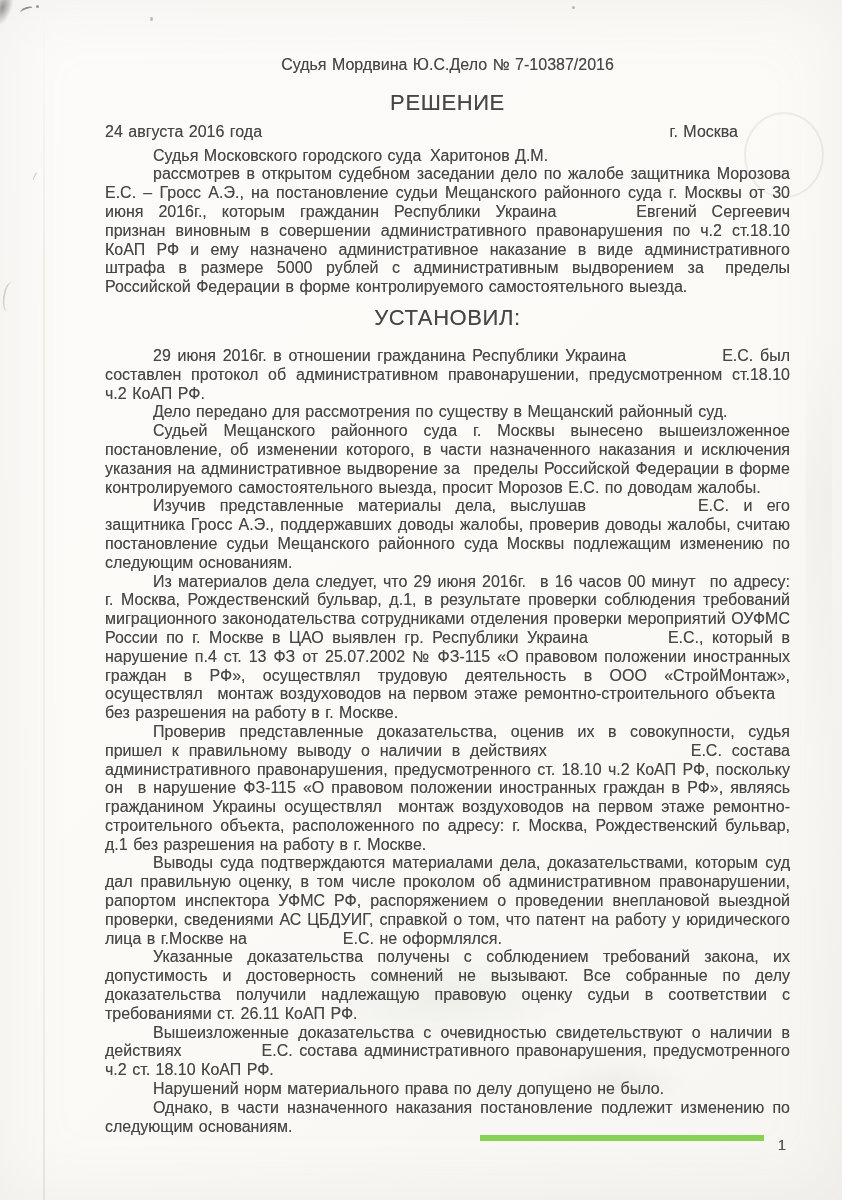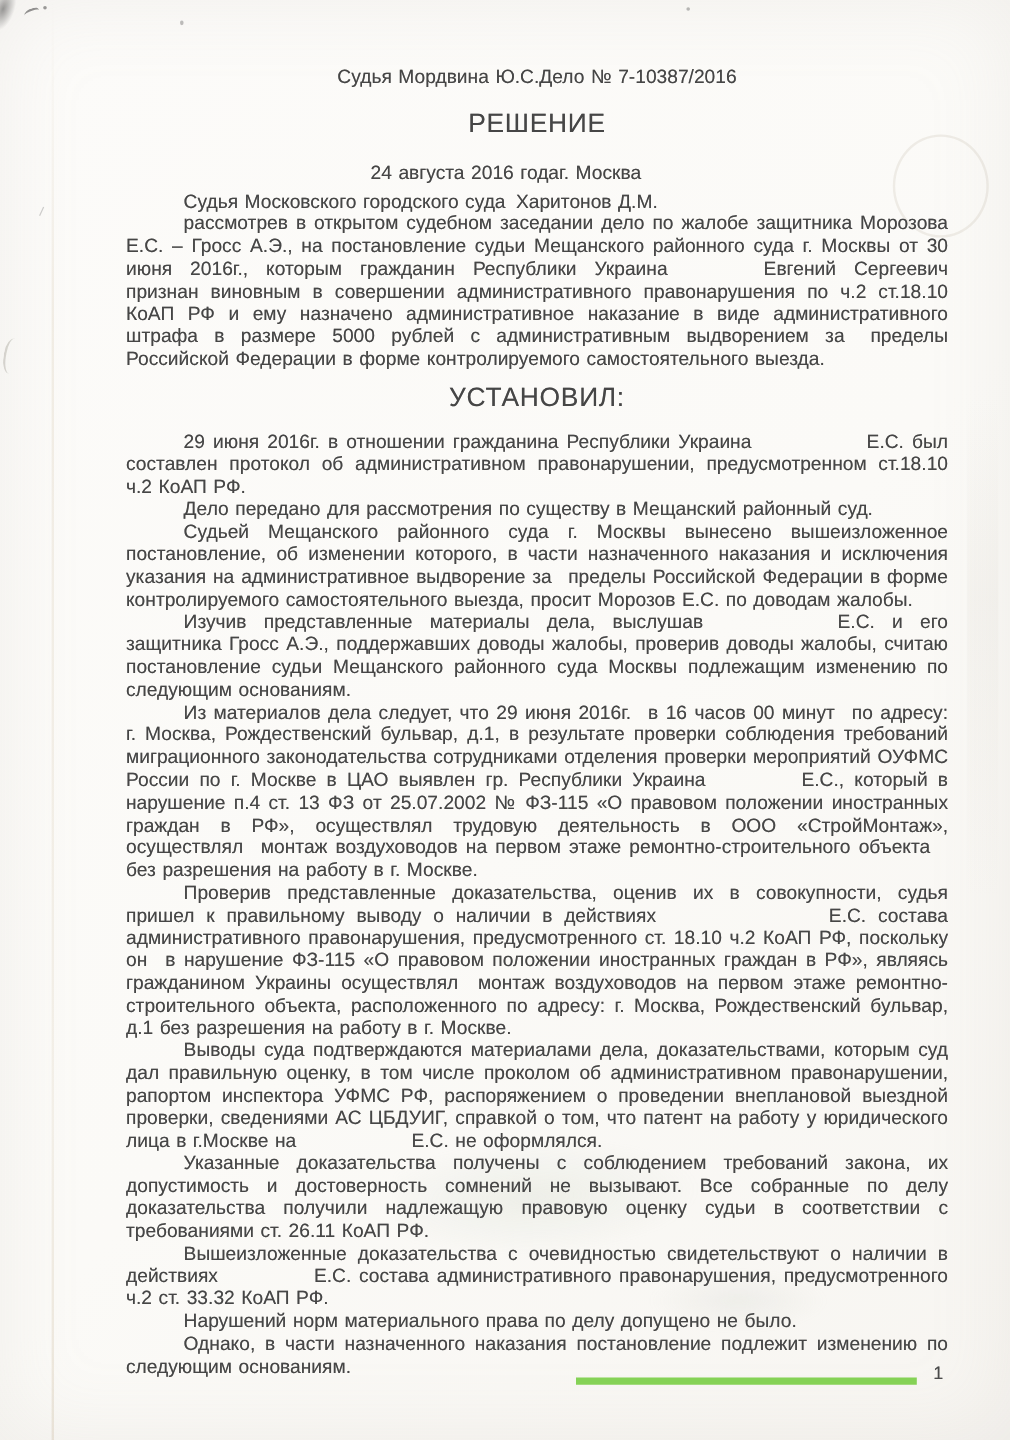--- a/index.html
+++ b/index.html
@@ -15,21 +15,21 @@
     box-shadow:inset 0 0 70px rgba(178,172,160,0.14);
   }
   .content{
     position:absolute;left:105px;right:52px;top:56px;
     font-size:16px;line-height:18.8px;text-align:justify;
     word-spacing:1px;
     text-shadow:0 0 0.5px rgba(70,70,70,0.55);
   }
   .header-row{display:flex;justify-content:center;}
   .doc-title{text-align:center;font-size:22px;letter-spacing:0.6px;margin-top:17px;line-height:22px;}
-  .date-row{display:flex;justify-content:center;margin-top:22px;}
+  .date-row{display:flex;justify-content:space-between;margin-top:9px;}
   .date-row .city{padding-right:52px;}
   .para{margin:0;text-indent:48px;}
   .para.first{margin-top:5px;}
   .section-heading{text-align:center;margin:11px 0 19px 0;font-size:22px;letter-spacing:0.6px;line-height:20px;}
   .hl{border-bottom:6px solid rgba(124,207,73,0.92);padding-bottom:19px;}
   .page-number{position:absolute;top:1136px;right:56px;font-size:15px;color:#4a4a4a;text-shadow:0 0 0.5px rgba(70,70,70,0.5);}
 
   
   .artifact{position:absolute;pointer-events:none;}
   .fold-line{left:43px;top:0;bottom:0;width:2px;
@@ -91,21 +91,21 @@
     <div class="section-heading">УСТАНОВИЛ:</div>
 
     <p class="para">29 июня 2016г. в отношении гражданина Республики Украина      Е.С. был составлен протокол об административном правонарушении, предусмотренном ст.18.10 ч.2 КоАП РФ.</p>
     <p class="para">Дело передано для рассмотрения по существу в Мещанский районный суд.</p>
     <p class="para">Судьей Мещанского районного суда г. Москвы вынесено вышеизложенное постановление, об изменении которого, в части назначенного наказания и исключения указания на административное выдворение за  пределы Российской Федерации в форме контролируемого самостоятельного выезда, просит Морозов Е.С. по доводам жалобы.</p>
     <p class="para">Изучив представленные материалы дела, выслушав       Е.С. и его защитника Гросс А.Э., поддержавших доводы жалобы, проверив доводы жалобы, считаю постановление судьи Мещанского районного суда Москвы подлежащим изменению по следующим основаниям.</p>
     <p class="para">Из материалов дела следует, что 29 июня 2016г.  в 16 часов 00 минут  по адресу: г. Москва, Рождественский бульвар, д.1, в результате проверки соблюдения требований миграционного законодательства сотрудниками отделения проверки мероприятий ОУФМС России по г. Москве в ЦАО выявлен гр. Республики Украина     Е.С., который в нарушение п.4 ст. 13 ФЗ от 25.07.2002 № ФЗ-115 «О правовом положении иностранных граждан в РФ», осуществлял трудовую деятельность в ООО «СтройМонтаж», осуществлял  монтаж воздуховодов на первом этаже ремонтно-строительного объекта  без разрешения на работу в г. Москве.</p>
     <p class="para">Проверив представленные доказательства, оценив их в совокупности, судья пришел к правильному выводу о наличии в действиях         Е.С. состава административного правонарушения, предусмотренного ст. 18.10 ч.2 КоАП РФ, поскольку он  в нарушение ФЗ-115 «О правовом положении иностранных граждан в РФ», являясь гражданином Украины осуществлял  монтаж воздуховодов на первом этаже ремонтно-строительного объекта, расположенного по адресу: г. Москва, Рождественский бульвар, д.1 без разрешения на работу в г. Москве.</p>
     <p class="para">Выводы суда подтверждаются материалами дела, доказательствами, которым суд дал правильную оценку, в том числе проколом об административном правонарушении, рапортом инспектора УФМС РФ, распоряжением о проведении внеплановой выездной проверки, сведениями АС ЦБДУИГ, справкой о том, что патент на работу у юридического лица в г.Москве на      Е.С. не оформлялся.</p>
     <p class="para">Указанные доказательства получены с соблюдением требований закона, их допустимость и достоверность сомнений не вызывают. Все собранные по делу доказательства получили надлежащую правовую оценку судьи в соответствии с требованиями ст. 26.11 КоАП РФ.</p>
-    <p class="para">Вышеизложенные доказательства с очевидностью свидетельствуют о наличии в действиях     Е.С. состава административного правонарушения, предусмотренного ч.2 ст. 33.32 КоАП РФ.</p>
+    <p class="para">Вышеизложенные доказательства с очевидностью свидетельствуют о наличии в действиях     Е.С. состава административного правонарушения, предусмотренного ч.2 ст. 18.10 КоАП РФ.</p>
     <p class="para">Нарушений норм материального права по делу допущено не было.</p>
 
     <p class="para"><span>Однако, в части назначенного наказания </span><span class="hl">постановление подлежит изменению</span><span> по следующим основаниям.</span></p>
 
   </div>
 
   <div class="page-number">1</div>
 
 </div>
 

